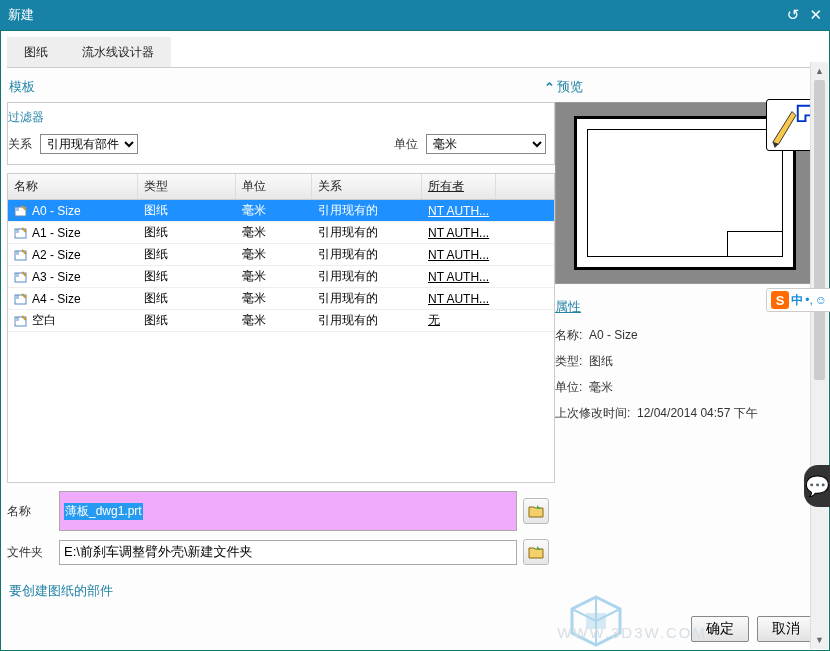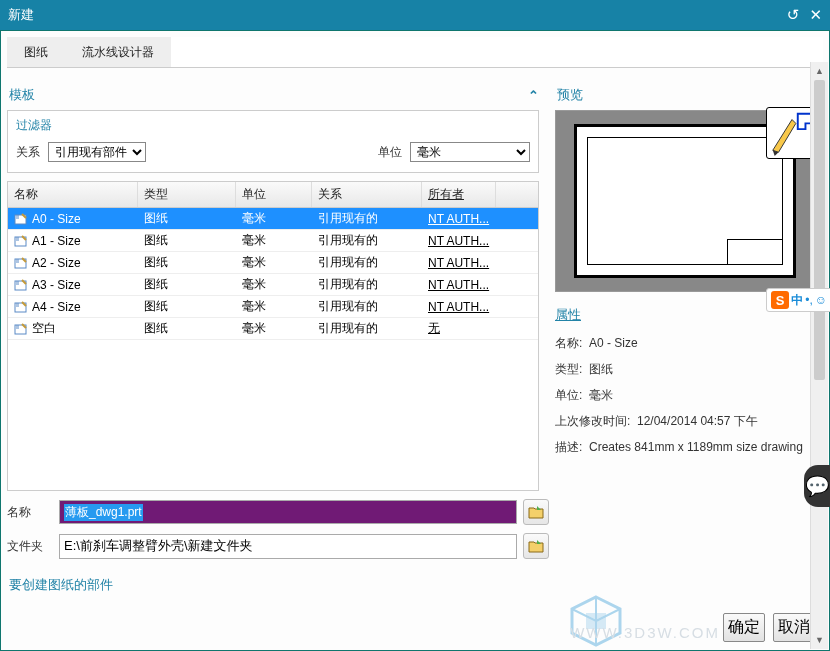--- a/index.html
+++ b/index.html
@@ -8,28 +8,28 @@
 .titlebar { background: #1782a6; color: #fff; height: 30px; display: flex; align-items: center; justify-content: space-between; padding: 0 8px; font-size: 13px; }
 .titlebar-right { display: flex; gap: 10px; align-items: center; }
 .title-icon { cursor: pointer; font-size: 15px; }
 
 .content { background: #fdfdfd; height: 621px; border: 1px solid #0f766e; position: relative; padding: 6px; display: flex; flex-direction: column; }
 
 .tabs { display: flex; border-bottom: 1px solid #ccc; background: #fff; }
 .tab { padding: 6px 16px; font-size: 12px; cursor: pointer; border: 1px solid transparent; border-bottom: none; background: #eee; color: #222; }
 .tab.active { background: #fff; border: 1px solid #ccc; border-bottom: 1px solid #fff; margin-bottom: -1px; color: #2283a7; }
 
-.main-row { display: flex; gap: 16px; margin-top: 14px; flex: 0 0 auto; }
+.main-row { display: flex; gap: 0; margin-top: 6px; flex: 0 0 auto; }
 .left-col { flex: 1; }
 .right-col { width: 268px; }
 
 .section-header { color: #2283a7; font-size: 13px; padding: 4px 0 6px 2px; display: flex; justify-content: space-between; align-items: center; }
 .chevron-up { color: #2283a7; cursor: pointer; font-weight: bold; }
 
-.filter-box { border: 1px solid #ccc; padding: 6px 8px 10px 8px; background: #fff; }
+.filter-box { border: 1px solid #ccc; padding: 6px 8px 10px 0; background: #fff; }
 .filter-title { color: #2283a7; font-size: 12px; margin-bottom: 8px; }
 .filter-row { display: flex; align-items: center; gap: 8px; font-size: 12px; }
 .filter-row label { color: #333; }
 .filter-row select { font-size: 12px; padding: 1px 2px; border: 1px solid #888; background: #fff; }
 .filter-spacer { flex: 1; }
 
 .table { margin-top: 8px; border: 1px solid #ccc; background: #fff; font-size: 12px; }
 .thead { display: flex; background: linear-gradient(#fafafa, #e8e8e8); border-bottom: 1px solid #ccc; }
 .th { padding: 4px 6px; border-right: 1px solid #ddd; color: #222; }
 .trow { display: flex; border-bottom: 1px solid #eee; align-items: center; height: 22px; }
@@ -60,30 +60,30 @@
 .newfile-section { margin-top: 8px; }
 .newfile-row { display: flex; align-items: center; margin-bottom: 8px; gap: 6px; font-size: 12px; }
 .newfile-row label { width: 46px; color: #333; }
 .newfile-row input { flex: 1; max-width: 458px; border: 1px solid #aaa; padding: 4px 4px; font-size: 13px; }
 .folder-btn { width: 26px; height: 26px; border: 1px solid #bbb; background: linear-gradient(#fafafa,#e6e6e6); border-radius: 3px; display: flex; align-items: center; justify-content: center; cursor: pointer; }
 .folder-btn svg { width: 16px; height: 14px; }
 
 .parts-section { margin-top: 5px; }
 
 .dialog-footer { position: absolute; bottom: 8px; right: 14px; display: flex; gap: 8px; }
-.dlg-btn { padding: 3px 4px; font-size: 16px; border: 1px solid #888; background: linear-gradient(#fafafa,#e2e2e2); border-radius: 2px; cursor: pointer; }
+.dlg-btn { padding: 3px 14px; font-size: 14px; border: 1px solid #888; background: linear-gradient(#fafafa,#e2e2e2); border-radius: 2px; cursor: pointer; }
 
 .ime-badge { position: absolute; right: -2px; top: 288px; display: flex; align-items: center; gap: 2px; background: #fff; border: 1px solid #ccc; border-radius: 3px 0 0 3px; padding: 2px 4px; font-size: 12px; }
 .ime-s { background: #ff6b00; color: #fff; font-weight: bold; width: 18px; height: 18px; border-radius: 3px; display: inline-flex; align-items: center; justify-content: center; font-size: 13px; }
 .ime-zh { color: #1a8cd8; font-weight: bold; }
 
 .help-bubble { position: absolute; right: -2px; top: 465px; width: 28px; height: 42px; background: #333; border-radius: 14px 0 0 14px; display: flex; align-items: center; justify-content: center; }
 .help-bubble span { color: #fff; font-size: 20px; }
 
-.watermark { position: absolute; bottom: 10px; right: 110px; color: #d7dee4; font-size: 15px; letter-spacing: 2px; pointer-events: none; }
+.watermark { position: absolute; bottom: 10px; right: 123px; color: #d7dee4; font-size: 15px; letter-spacing: 2px; pointer-events: none; }
 .cube-logo { position: absolute; bottom: 2px; left: 566px; width: 60px; height: 56px; opacity: 0.55; pointer-events: none; }
 
 .scroll-bar { position: absolute; right: 1px; top: 31px; bottom: 1px; width: 18px; background: #f0f0f0; border-left: 1px solid #ddd; }
 .scroll-arrow { height: 18px; display: flex; align-items: center; justify-content: center; color: #666; font-size: 9px; cursor: pointer; }
 .scroll-thumb { margin: 0 3px; background: #ccc; border-radius: 2px; height: 300px; }
 </style>
 </head>
 <body>
 
 <div class="titlebar">
@@ -236,29 +236,28 @@
             </svg>
         </div>
       </div>
 
       <div class="props">
         <div class="props-title">属性</div>
         <div class="prop-row"><span class="prop-label">名称:</span>&nbsp;&nbsp;<span>A0 - Size</span></div>
         <div class="prop-row"><span class="prop-label">类型:</span>&nbsp;&nbsp;<span>图纸</span></div>
         <div class="prop-row"><span class="prop-label">单位:</span>&nbsp;&nbsp;<span>毫米</span></div>
         <div class="prop-row"><span class="prop-label">上次修改时间:</span>&nbsp;&nbsp;<span>12/04/2014 04:57 下午</span></div>
-        <div class="prop-row"><span class="prop-label">描述:</span>&nbsp;&nbsp;<span>Creates 841mm x 1189mm size drawing</span></div>
       </div>
     </div>
   </div>
 
   <div class="newfile-section">
     <div class="newfile-row">
       <label>名称</label>
-      <div style="flex: 1 1 0%; max-width: 458px; border: 1px solid rgb(170, 170, 170); padding: 4px; font-size: 12px; background: #701a75; height: 24px; display: flex; align-items: center;">
+      <div style="flex: 1 1 0%; max-width: 458px; border: 1px solid rgb(170, 170, 170); padding: 4px; font-size: 12px; background: #f0abfc; height: 40px; display: flex; align-items: center;">
           <span style="background:#269af0;color:#fff;padding:0 1px">薄板_dwg1.prt</span>
         </div>
       <div class="folder-btn">
         <svg viewBox="0 0 16 14">
             <path d="M1 3 L6 3 L7 4 L15 4 L15 13 L1 13 Z" fill="#f4d06a" stroke="#8a6a1a"></path>
             <path d="M9 1 L13 5 L9 5 Z" fill="#4fae4a"></path>
           </svg>
       </div>
     </div>
     <div class="newfile-row">

